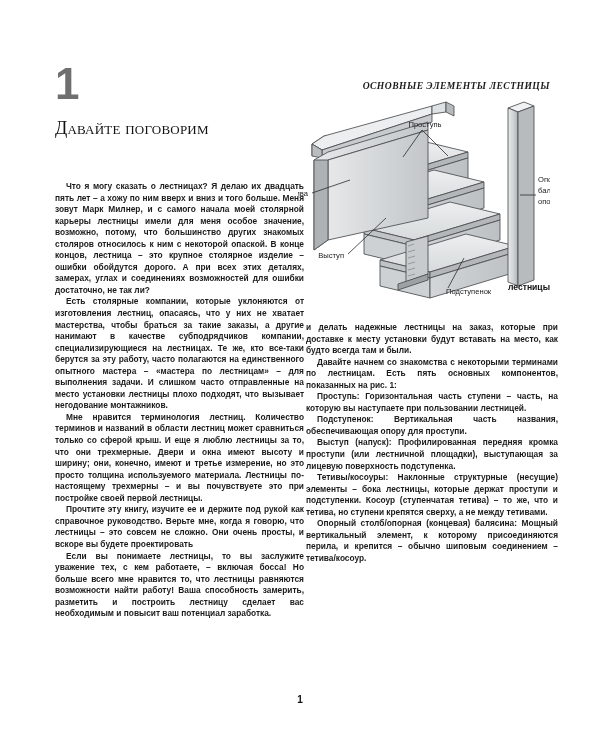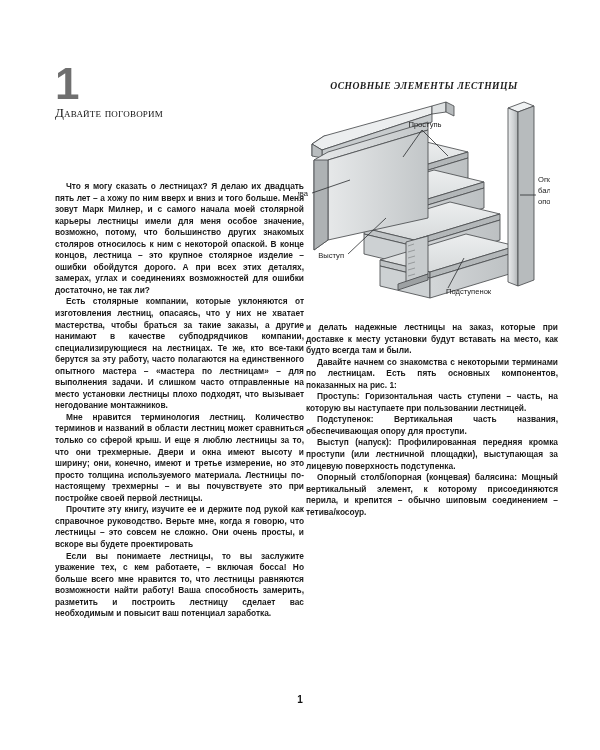--- a/index.html
+++ b/index.html
@@ -22,21 +22,21 @@
     height: 750px;
     background: #fff;
   }
 
   
   .running-head {
     position: absolute;
     left: 298px;
     top: 80px;
     width: 252px;
-    text-align: center;
+    text-align: right;
     font-family: "Liberation Serif", serif;
     font-style: italic;
     font-weight: 600;
     font-size: 9.6px;
     letter-spacing: 0.45px;
     color: #1c1c1c;
     white-space: nowrap;
   }
 
   
@@ -48,24 +48,24 @@
     font-weight: bold;
     font-size: 44px;
     line-height: 44px;
     color: #6f6f6f;
   }
 
   
   .chapter-title {
     position: absolute;
     left: 55px;
-    top: 100px;
+    top: 116px;
     width: 240px;
     font-family: "Liberation Serif", serif;
-    font-size: 13px;
+    font-size: 18px;
     line-height: 25px;
     font-variant: small-caps;
     letter-spacing: 0.2px;
     color: #111;
   }
 
   
   .col {
     position: absolute;
     font-family: "Liberation Sans", sans-serif;
@@ -247,34 +247,36 @@
       <text class="lbl" x="240" y="93">балясина/</text>
       <text class="lbl" x="240" y="104">опорный столб</text>
 
       <text class="lbl" x="46" y="158" text-anchor="end">Выступ</text>
 
       <text class="lbl" x="148" y="194">Подступенок</text>
     </svg>
   </div>
 
   <div class="fig-caption">
+    <div>лестницы</div>
   </div>
 
   <div class="col col-left">
     <p>Что я могу сказать о лестницах? Я делаю их двадцать пять лет – а хожу по ним вверх и вниз и того больше. Меня зовут Марк Милнер, и с самого начала моей столярной карьеры лестницы имели для меня особое значение, возможно, потому, что большинство других знакомых столяров относилось к ним с некоторой опаской. В конце концов, лестница – это крупное столярное изделие – ошибки обойдутся дорого. А при всех этих деталях, замерах, углах и соединениях возможностей для ошибки достаточно, не так ли?</p>
     <p>Есть столярные компании, которые уклоняются от изготовления лестниц, опасаясь, что у них не хватает мастерства, чтобы браться за такие заказы, а другие нанимают в качестве субподрядчиков компании, специализирующиеся на лестницах. Те же, кто все-таки берутся за эту работу, часто полагаются на единственного опытного мастера – «мастера по лестницам» – для выполнения задачи. И слишком часто отправленные на место установки лестницы плохо подходят, что вызывает негодование монтажников.</p>
     <p>Мне нравится терминология лестниц. Количество терминов и названий в области лестниц может сравниться только со сферой крыш. И еще я люблю лестницы за то, что они трехмерные. Двери и окна имеют высоту и ширину; они, конечно, имеют и третье измерение, но это просто толщина используемого материала. Лестницы по-настоящему трехмерны – и вы почувствуете это при постройке своей первой лестницы.</p>
     <p>Прочтите эту книгу, изучите ее и держите под рукой как справочное руководство. Верьте мне, когда я говорю, что лестницы – это совсем не сложно. Они очень просты, и вскоре вы будете проектировать</p>
     <p>Если вы понимаете лестницы, то вы заслужите уважение тех, с кем работаете, – включая босса! Но больше всего мне нравится то, что лестницы равняются возможности найти работу! Ваша способность замерить, разметить и построить лестницу сделает вас необходимым и повысит ваш потенциал заработка.</p>
   </div>
 
   <div class="col col-right">
     <p class="noindent">и делать надежные лестницы на заказ, которые при доставке к месту установки будут вставать на место, как будто всегда там и были.</p>
     <p>Давайте начнем со знакомства с некоторыми терминами по лестницам. Есть пять основных компонентов, показанных на рис. 1:</p>
     <p>Проступь: Горизонтальная часть ступени – часть, на которую вы наступаете при пользовании лестницей.</p>
     <p>Подступенок: Вертикальная часть названия, обеспечивающая опору для проступи.</p>
     <p>Выступ (напуск): Профилированная передняя кромка проступи (или лестничной площадки), выступающая за лицевую поверхность подступенка.</p>
+    <p>Тетивы/косоуры: Наклонные структурные (несущие) элементы – бока лестницы, которые держат проступи и подступенки. Косоур (ступенчатая тетива) – то же, что и тетива, но ступени крепятся сверху, а не между тетивами.</p>
     <p>Опорный столб/опорная (концевая) балясина: Мощный вертикальный элемент, к которому присоединяются перила, и крепится – обычно шиповым соединением – тетива/косоур.</p>
   </div>
 
   <div class="page-number">1</div>
 
 </div>
 
 </body></html>

